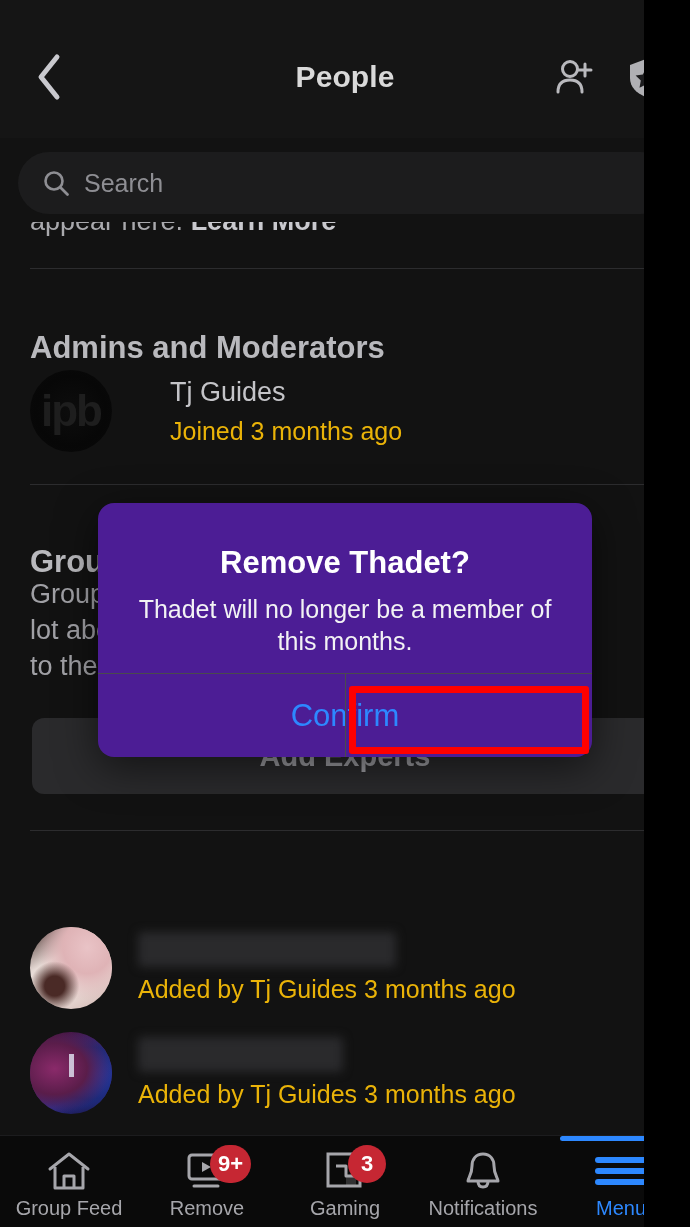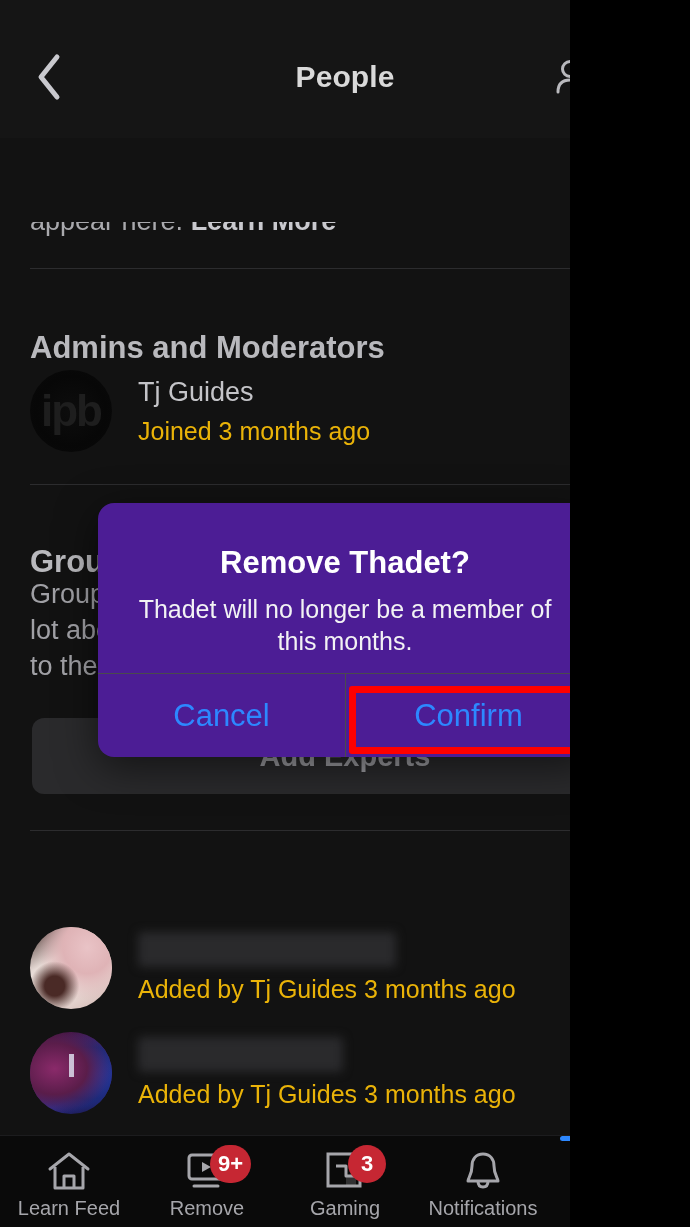--- a/index.html
+++ b/index.html
@@ -4,21 +4,21 @@
 <style>
   * { box-sizing: border-box; margin: 0; padding: 0; }
   html, body {
     width: 690px; height: 1227px;
     background: #000000;
     font-family: "Liberation Sans", sans-serif;
     overflow: hidden;
   }
   #screen {
     position: relative;
-    width: 570px; height: 1227px;
+    width: 644px; height: 1227px;
     background: #121212;
     overflow: hidden;
   }
 
   
   .header {
     position: absolute; top: 0; left: 0;
     width: 690px; height: 138px;
     background: #151515;
     display: flex; align-items: center;
@@ -262,32 +262,41 @@
         <span>
           <svg width="40" height="44" viewBox="0 0 40 44" fill="none">
             <path d="M20 3 L36 9 V22 C36 32 28 38 20 41 C12 38 4 32 4 22 V9 Z" fill="#b0b0b4"></path>
             <path d="M20 12 L23.2 18.6 L30.4 19.6 L25.2 24.6 L26.5 31.8 L20 28.4 L13.5 31.8 L14.8 24.6 L9.6 19.6 L16.8 18.6 Z" fill="#1c1c1e"></path>
           </svg>
         </span>
       </div>
     </div>
   </div>
 
+  <div class="search-wrap">
+    <span class="search-icon">
+      <svg width="28" height="28" viewBox="0 0 28 28" fill="none">
+        <circle cx="12" cy="12" r="8.5" stroke="#8e8e93" stroke-width="2.6"></circle>
+        <path d="M18.5 18.5 L25.5 25.5" stroke="#8e8e93" stroke-width="2.8" stroke-linecap="round"></path>
+      </svg>
+    </span>
+    <span class="search-placeholder">Search</span>
+  </div>
 
   <div class="content">
 
     <div class="clipped-line">
       <span>appear here. </span><b>Learn More</b>
     </div>
 
     <div class="divider" style="top:46px;"></div>
 
     <div class="section-title" style="top:82px;">Admins and Moderators</div>
 
-    <div class="person-row" style="top:148px;">
+    <div class="person-row" style="top:148px;gap:32px;">
       <div class="avatar">
         <div class="avatar-logo">ipb</div>
       </div>
       <div class="person-text">
         <div class="person-name">Tj Guides</div>
         <div class="person-sub">Joined 3 months ago</div>
       </div>
     </div>
 
     <div class="divider" style="top:262px;"></div>
@@ -328,39 +337,38 @@
 
   </div>
 
   <div class="dialog">
     <div class="dlg-body">
       <div class="dlg-title">Remove Thadet?</div>
       <div class="dlg-msg">Thadet will no longer be a member of this months.</div>
     </div>
     <div class="dlg-sep"></div>
     <div class="dlg-actions">
-      <div class="dlg-btn">Cancel</div>
       <div class="dlg-btn">Confirm</div>
       <div class="dlg-vsep"></div>
     </div>
   </div>
 
   <div class="highlight-box"></div>
 
   <div class="bottom-nav">
 
     <div class="nav-item">
       <div class="nav-icon-wrap">
         <svg width="46" height="42" viewBox="0 0 46 42" fill="none">
           <path d="M4 19 L23 4 L42 19" stroke="#a6a6ab" stroke-width="3" stroke-linecap="round" stroke-linejoin="round"></path>
           <path d="M9 17 V38 H37 V17" stroke="#a6a6ab" stroke-width="3" stroke-linejoin="round"></path>
           <path d="M18 38 V26 H28 V38" stroke="#a6a6ab" stroke-width="3" stroke-linejoin="round"></path>
         </svg>
       </div>
-      <div class="nav-label">Learn Feed</div>
+      <div class="nav-label">Group Feed</div>
     </div>
 
     <div class="nav-item">
       <div class="nav-icon-wrap">
         <svg width="46" height="42" viewBox="0 0 46 42" fill="none">
           <rect x="5" y="5" width="34" height="24" rx="3" stroke="#a6a6ab" stroke-width="3"></rect>
           <path d="M18 12 L27 17 L18 22 Z" fill="#a6a6ab"></path>
           <path d="M10 36 H34" stroke="#a6a6ab" stroke-width="3" stroke-linecap="round"></path>
         </svg>
         <div class="badge">9+</div>

